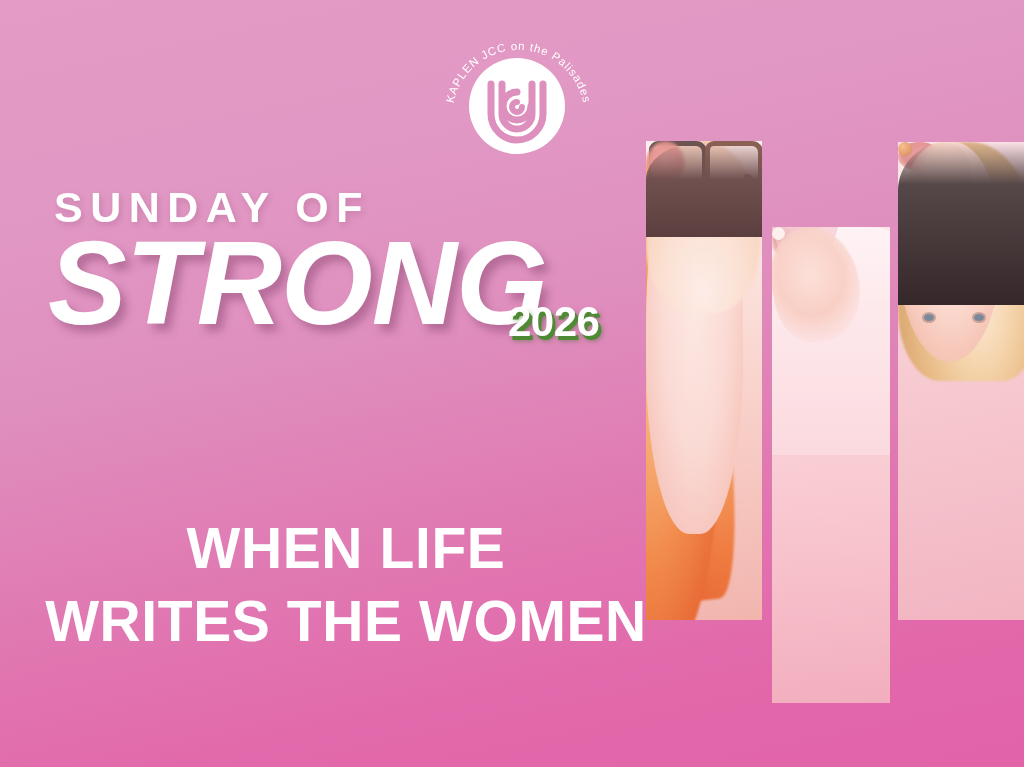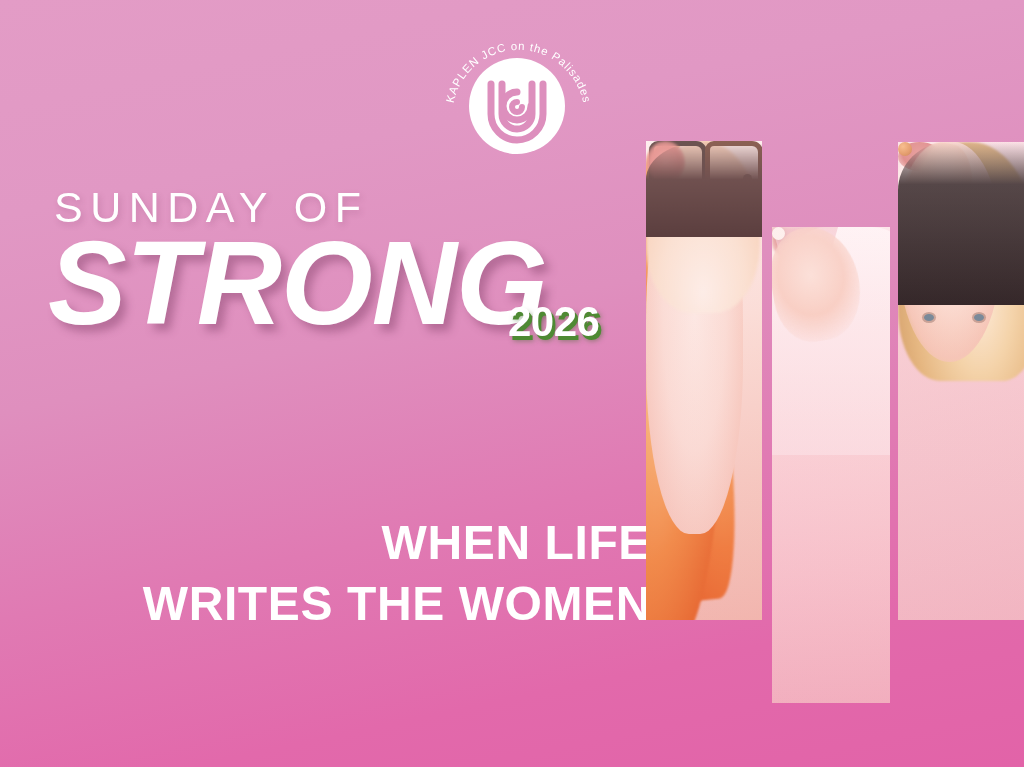--- a/index.html
+++ b/index.html
@@ -66,21 +66,21 @@
   
   .headline {
     position: absolute;
     left: 52px;
     top: 186px;
     width: 600px;
   }
   .kicker {
     color: #ffffff;
     font-size: 43px;
-    font-weight: 400;
+    font-weight: 700;
     letter-spacing: 7.5px;
     line-height: 1;
     margin: 0 0 4px 2px;
     text-shadow: 2px 3px 6px rgba(120, 50, 90, 0.22);
   }
   .big-line {
     position: relative;
     margin: 0;
     color: #ffffff;
     font-weight: 700;
@@ -109,23 +109,23 @@
     color: #ffffff;
     text-shadow: 3px 4px 0 #4e8a33, 4px 5px 5px rgba(60,100,40,0.5);
   }
 
   
   .subtitle {
     position: absolute;
     left: 41px;
     top: 512px;
     width: 610px;
-    text-align: right;
+    text-align: center;
     color: #ffffff;
-    font-size: 48px;
+    font-size: 57px;
     font-weight: 700;
     line-height: 1.28;
     letter-spacing: 0.6px;
   }
   .subtitle span { display: block; }
 
   
   .panel {
     position: absolute;
     overflow: hidden;

